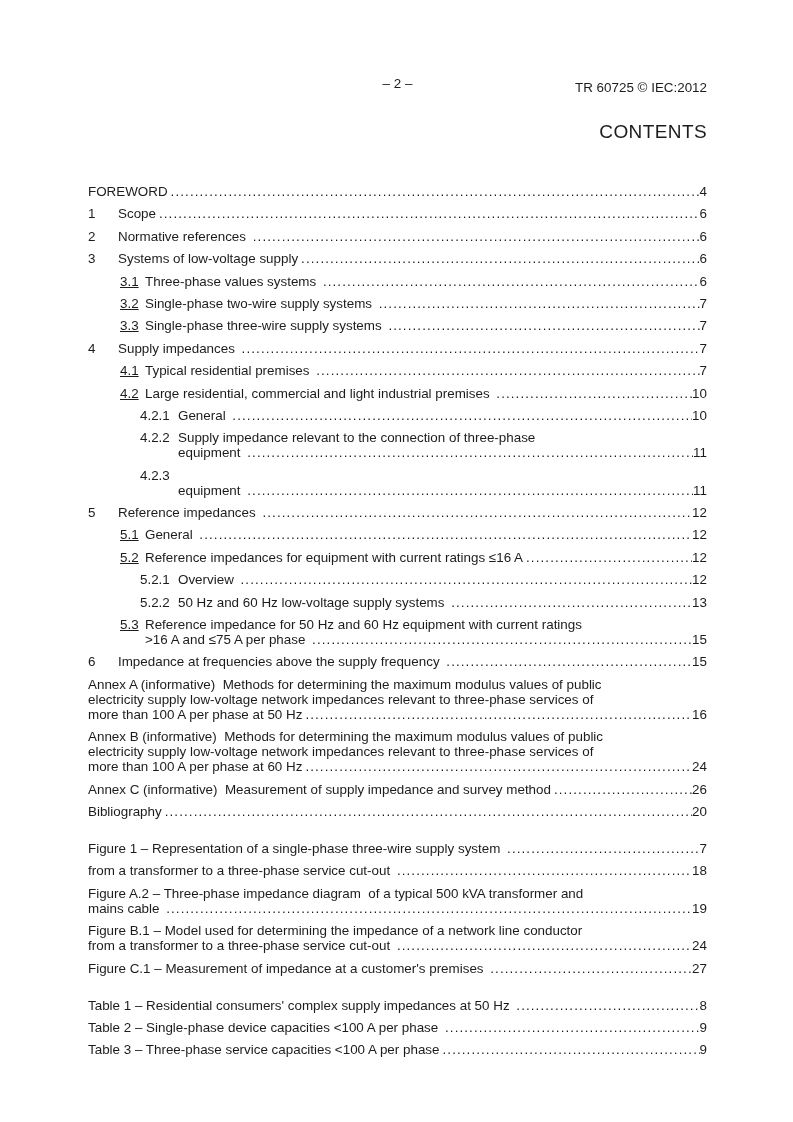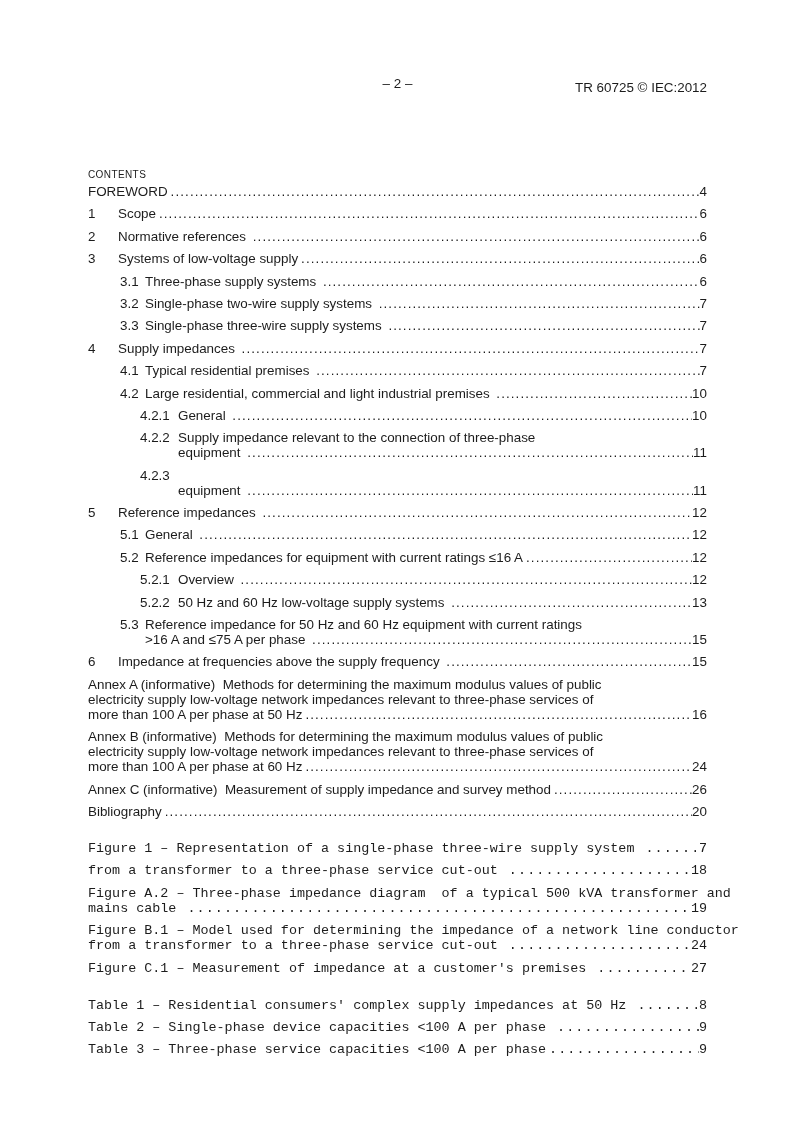--- a/index.html
+++ b/index.html
@@ -35,48 +35,46 @@
     position: absolute;
     right: 0;
     top: 4px;
     text-align: right;
   }
   .contents-title {
     position: absolute;
     top: 121px;
     left: 88px;
     right: 86px;
-    text-align: left;
-    font-size: 10px;
+    text-align: right;
+    font-size: 19px;
     letter-spacing: 0.4px;
-    margin-top: 48px;
   }
   .toc {
     position: absolute;
     top: 184px;
     left: 88px;
     right: 86px;
   }
   .toc-group + .toc-group {
     margin-top: 22px;
-    font-family: Liberation Mono, monospace;
   }
   .entry {
     margin: 0 0 7.4px 0;
   }
   .line {
     display: flex;
     align-items: flex-start;
     line-height: 15px;
     white-space: pre;
   }
   .num  { flex: 0 0 auto; }
   .lvl1 .num { width: 30px; }
   .lvl2 { margin-left: 32px; }
-  .lvl2 .num { width: 25px; }
+  .lvl2 .num { width: 25px; text-decoration: underline; }
   .lvl3 { margin-left: 52px; }
   .lvl3 .num { width: 38px; }
   .text { flex: 0 0 auto; white-space: pre; }
   .leader {
     flex: 1 1 0;
     overflow: hidden;
     margin-left: 3px;
     min-width: 0;
     height: 15px;
   }
@@ -109,21 +107,21 @@
         <div class="entry lvl1">
           <div class="line"><span class="num">1</span><span class="text">Scope</span><span class="leader"></span><span class="pagenum">6</span></div>
         </div>
         <div class="entry lvl1">
           <div class="line"><span class="num">2</span><span class="text">Normative references </span><span class="leader"></span><span class="pagenum">6</span></div>
         </div>
         <div class="entry lvl1">
           <div class="line"><span class="num">3</span><span class="text">Systems of low-voltage supply</span><span class="leader"></span><span class="pagenum">6</span></div>
         </div>
         <div class="entry lvl2">
-          <div class="line"><span class="num">3.1</span><span class="text">Three-phase supply systems </span><span class="leader"></span><span class="pagenum">6</span></div>
+          <div class="line"><span class="num">3.1</span><span class="text">Three-phase values systems </span><span class="leader"></span><span class="pagenum">6</span></div>
         </div>
         <div class="entry lvl2">
           <div class="line"><span class="num">3.2</span><span class="text">Single-phase two-wire supply systems </span><span class="leader"></span><span class="pagenum">7</span></div>
         </div>
         <div class="entry lvl2">
           <div class="line"><span class="num">3.3</span><span class="text">Single-phase three-wire supply systems </span><span class="leader"></span><span class="pagenum">7</span></div>
         </div>
         <div class="entry lvl1">
           <div class="line"><span class="num">4</span><span class="text">Supply impedances </span><span class="leader"></span><span class="pagenum">7</span></div>
         </div>

